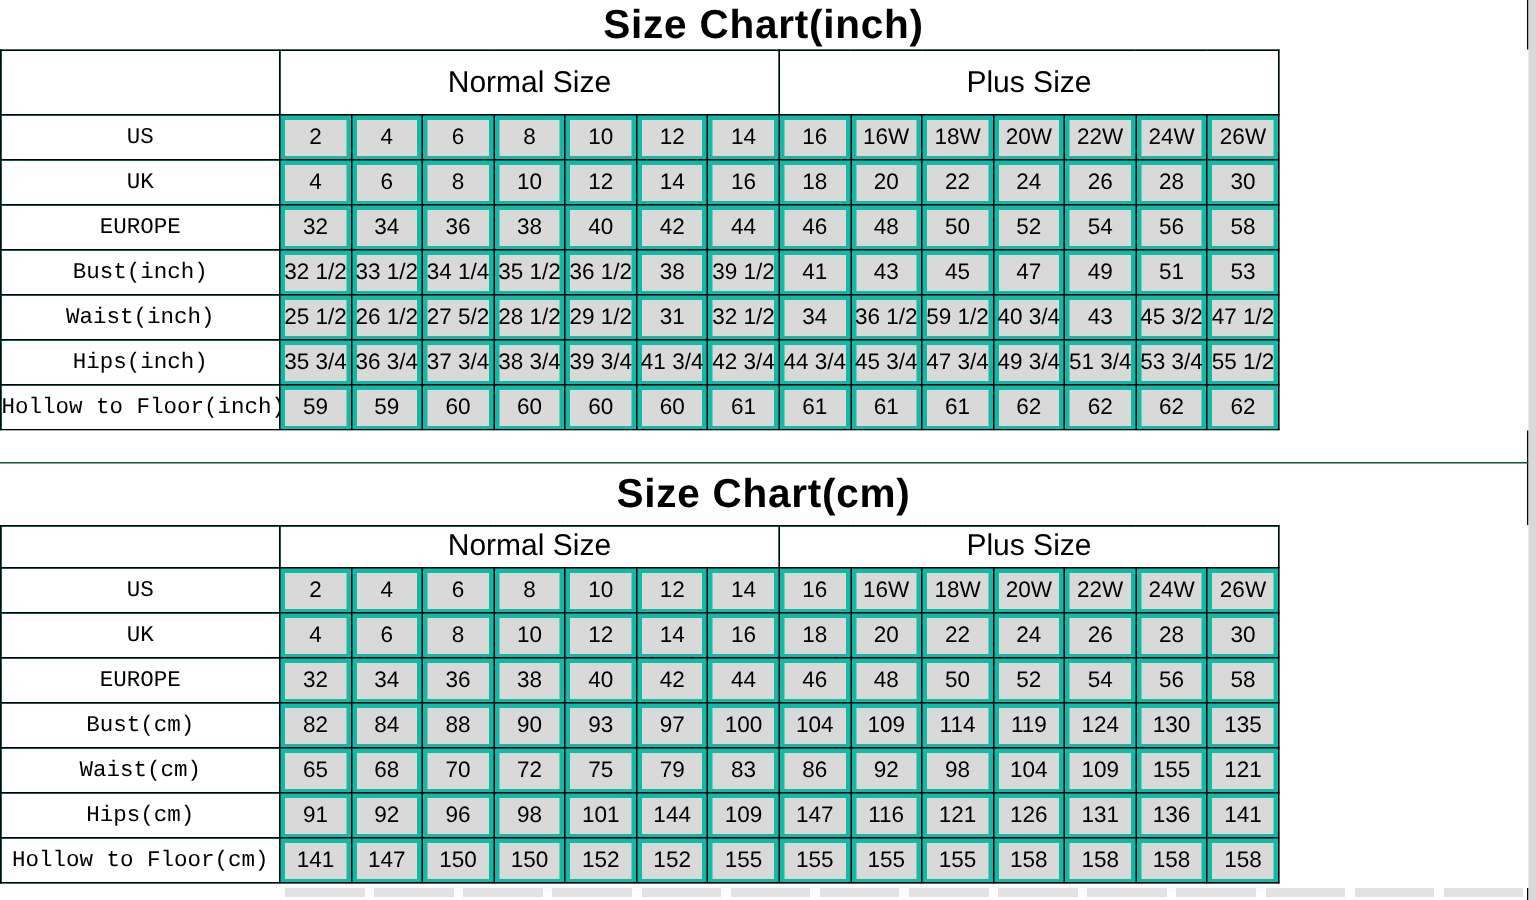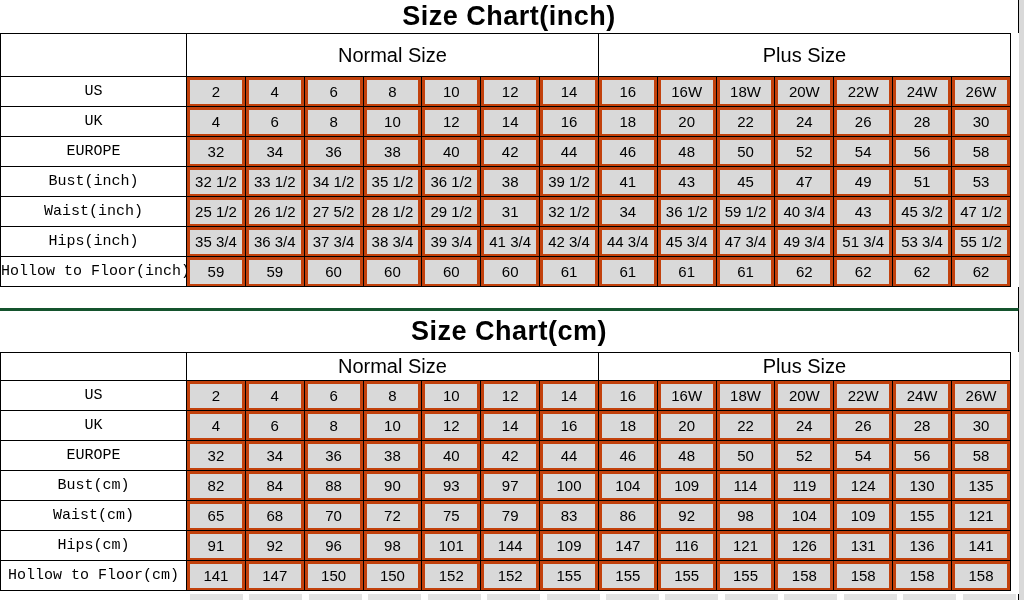--- a/index.html
+++ b/index.html
@@ -10,26 +10,26 @@
   }
   .content { position:absolute; left:0; top:0; width:1019px; }
   .right-strip { position:absolute; left:1019px; top:0; width:5px; height:600px; background:#d9d9d9; }
 
   .chart-title {
     display:flex; align-items:center; justify-content:center;
     font-weight:bold; font-size:27px; letter-spacing:0.5px;
     border-right:1px solid #000; background:#fff;
   }
   .title-inch { height:33px; }
-  .title-cm   { height:41px; border-top:3px solid #14532d; }
+  .title-cm   { height:41px; border-top:1px solid #14532d; }
   .section-gap { height:21px; border-right:1px solid #000; background:#fff; }
 
   table.size-table {
-    border-collapse:collapse; table-layout:fixed; width:1011px;
-    background:#c2410c;
+    border-collapse:collapse; table-layout:fixed; width:853px;
+    background:#14b8a6;
   }
   table.size-table th, table.size-table td {
     border:1px solid #000; padding:0; font-weight:normal;
     text-align:center; vertical-align:middle; overflow:hidden;
   }
   section.inch thead tr { height:43px; }
   section.cm   thead tr { height:28px; }
   table.size-table tbody tr { height:30px; }
 
   th.group-header { font-size:20px; background:#fff; }
@@ -222,21 +222,21 @@
             </tr>
             <tr>
               <th class="row-label">Bust(inch)</th>
               <td class="size-cell">
                 <div class="fill">32 1/2</div>
               </td>
               <td class="size-cell">
                 <div class="fill">33 1/2</div>
               </td>
               <td class="size-cell">
-                <div class="fill">34 1/2</div>
+                <div class="fill">34 1/4</div>
               </td>
               <td class="size-cell">
                 <div class="fill">35 1/2</div>
               </td>
               <td class="size-cell">
                 <div class="fill">36 1/2</div>
               </td>
               <td class="size-cell">
                 <div class="fill">38</div>
               </td>

